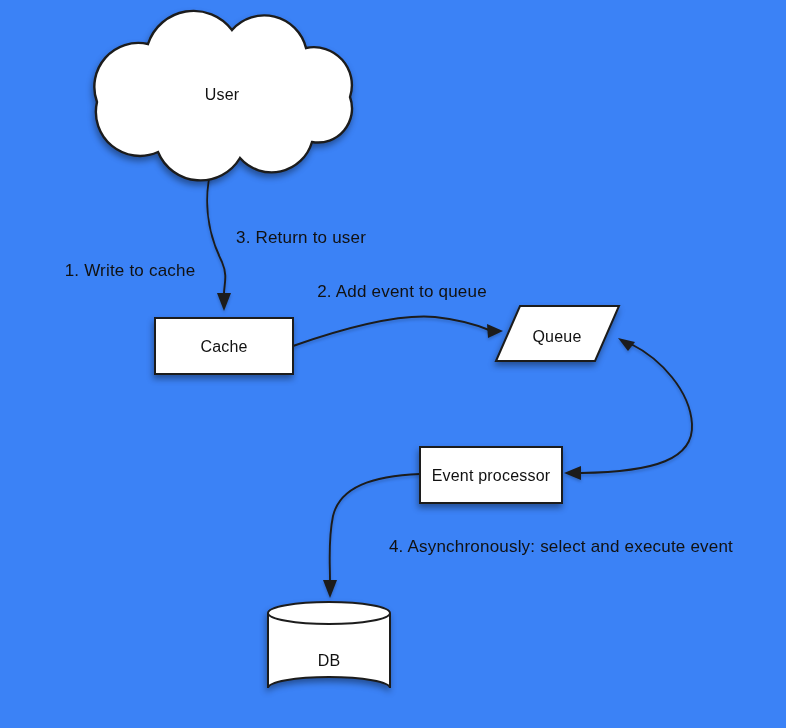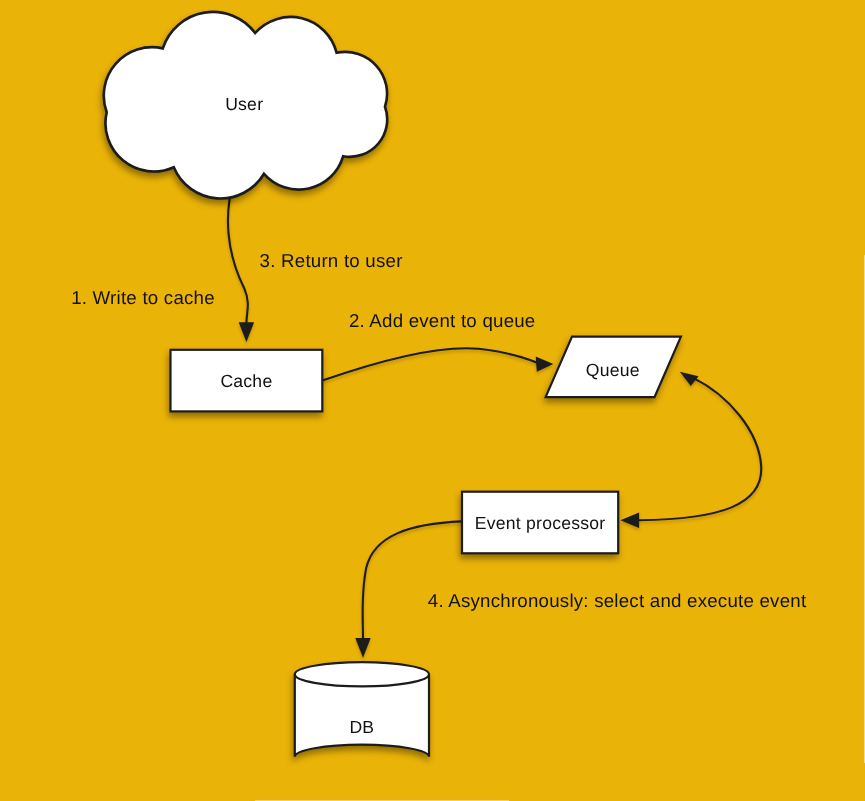--- a/index.html
+++ b/index.html
@@ -5,21 +5,21 @@
   html, body {
     margin: 0;
     padding: 0;
     background: #ffffff;
     font-family: "Liberation Sans", sans-serif;
   }
   .stage {
     position: relative;
     width: 786px;
     height: 728px;
-    background: #eab308;
+    background: #3b82f6;
     overflow: hidden;
   }
   svg { display: block; }
   .shape {
     fill: #ffffff;
     stroke: #1c1c1c;
     stroke-width: 2;
     filter: drop-shadow(-1px 4px 3px rgba(0,0,0,0.38));
   }
   .shape-thin {

